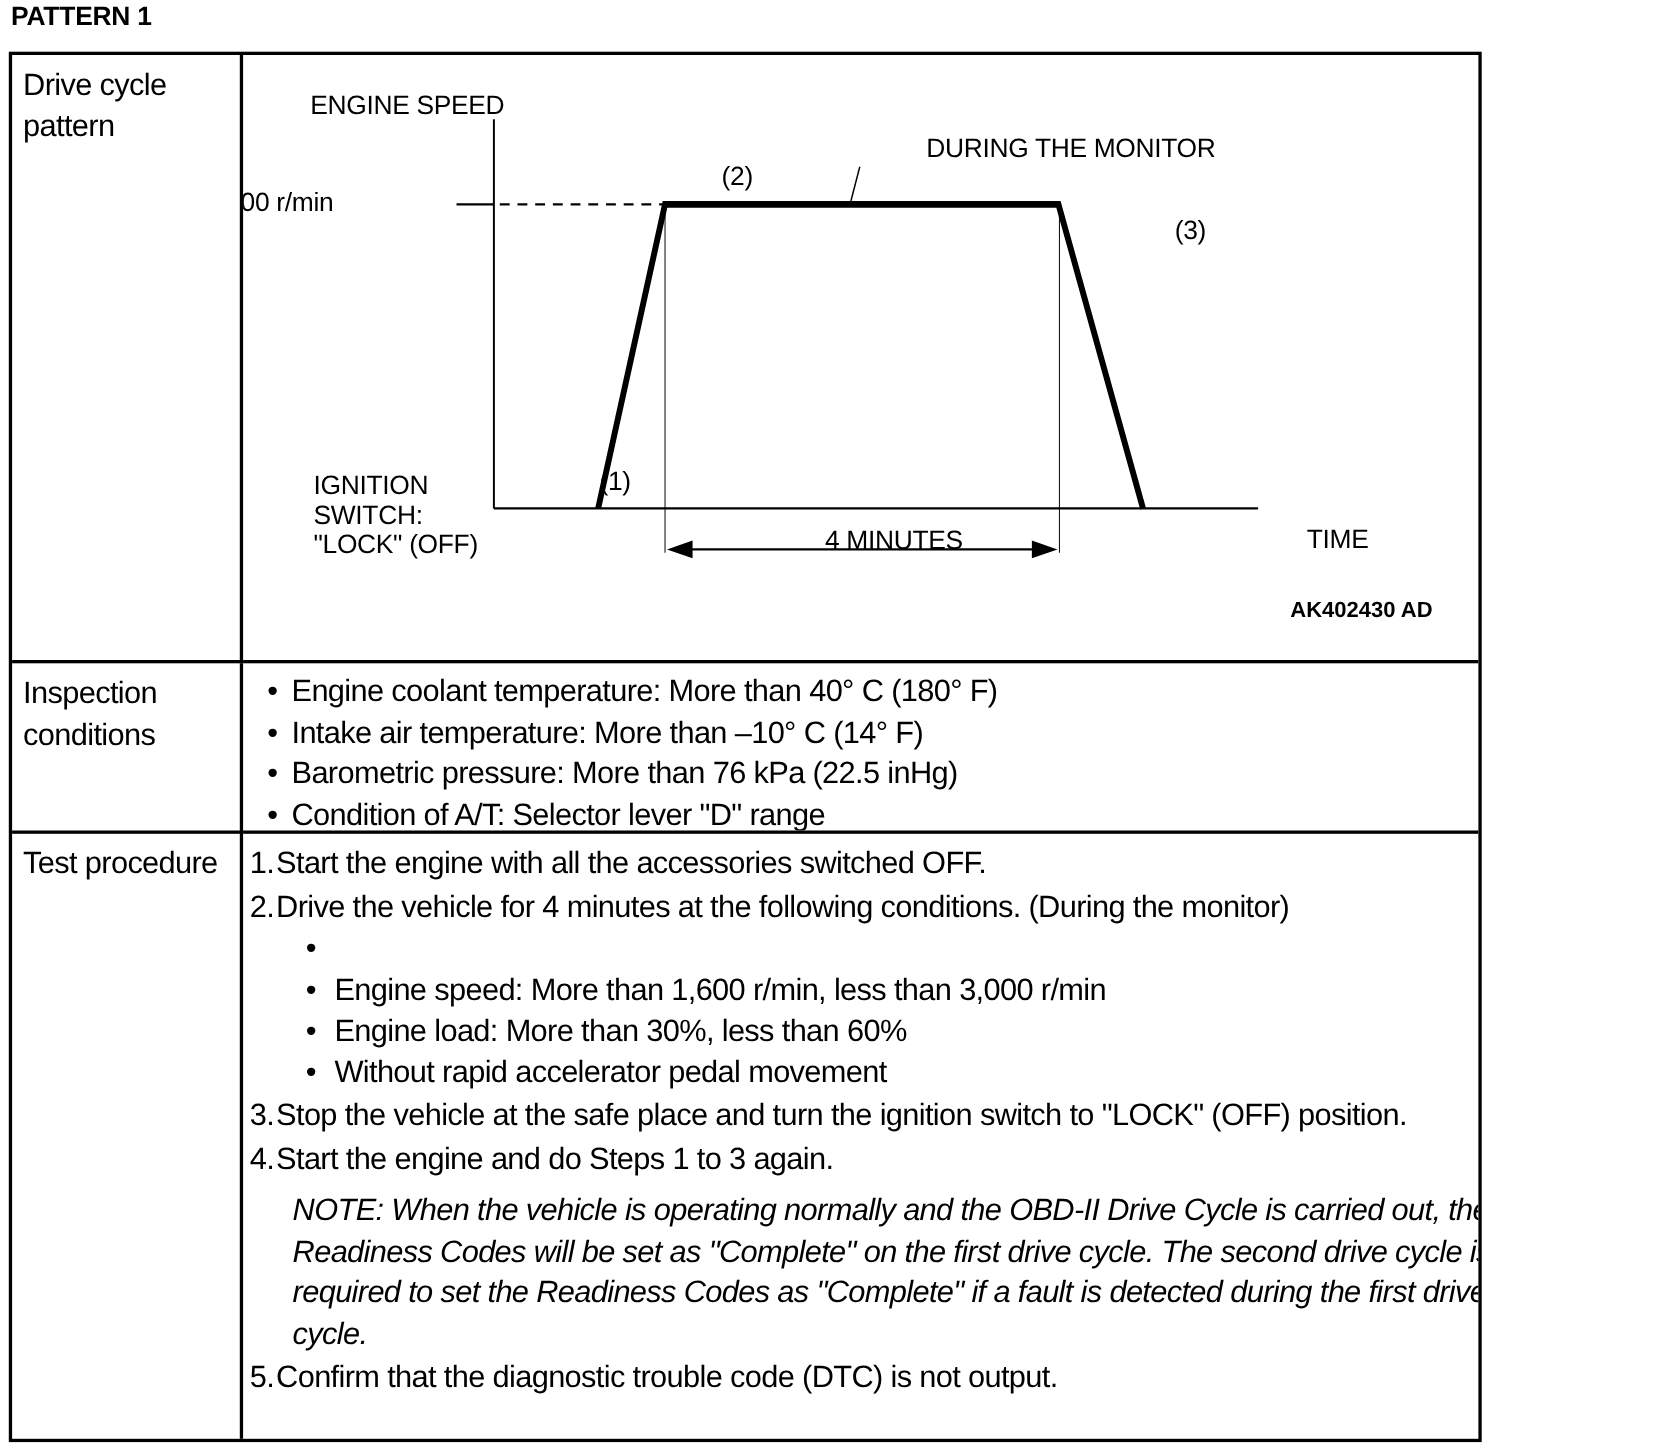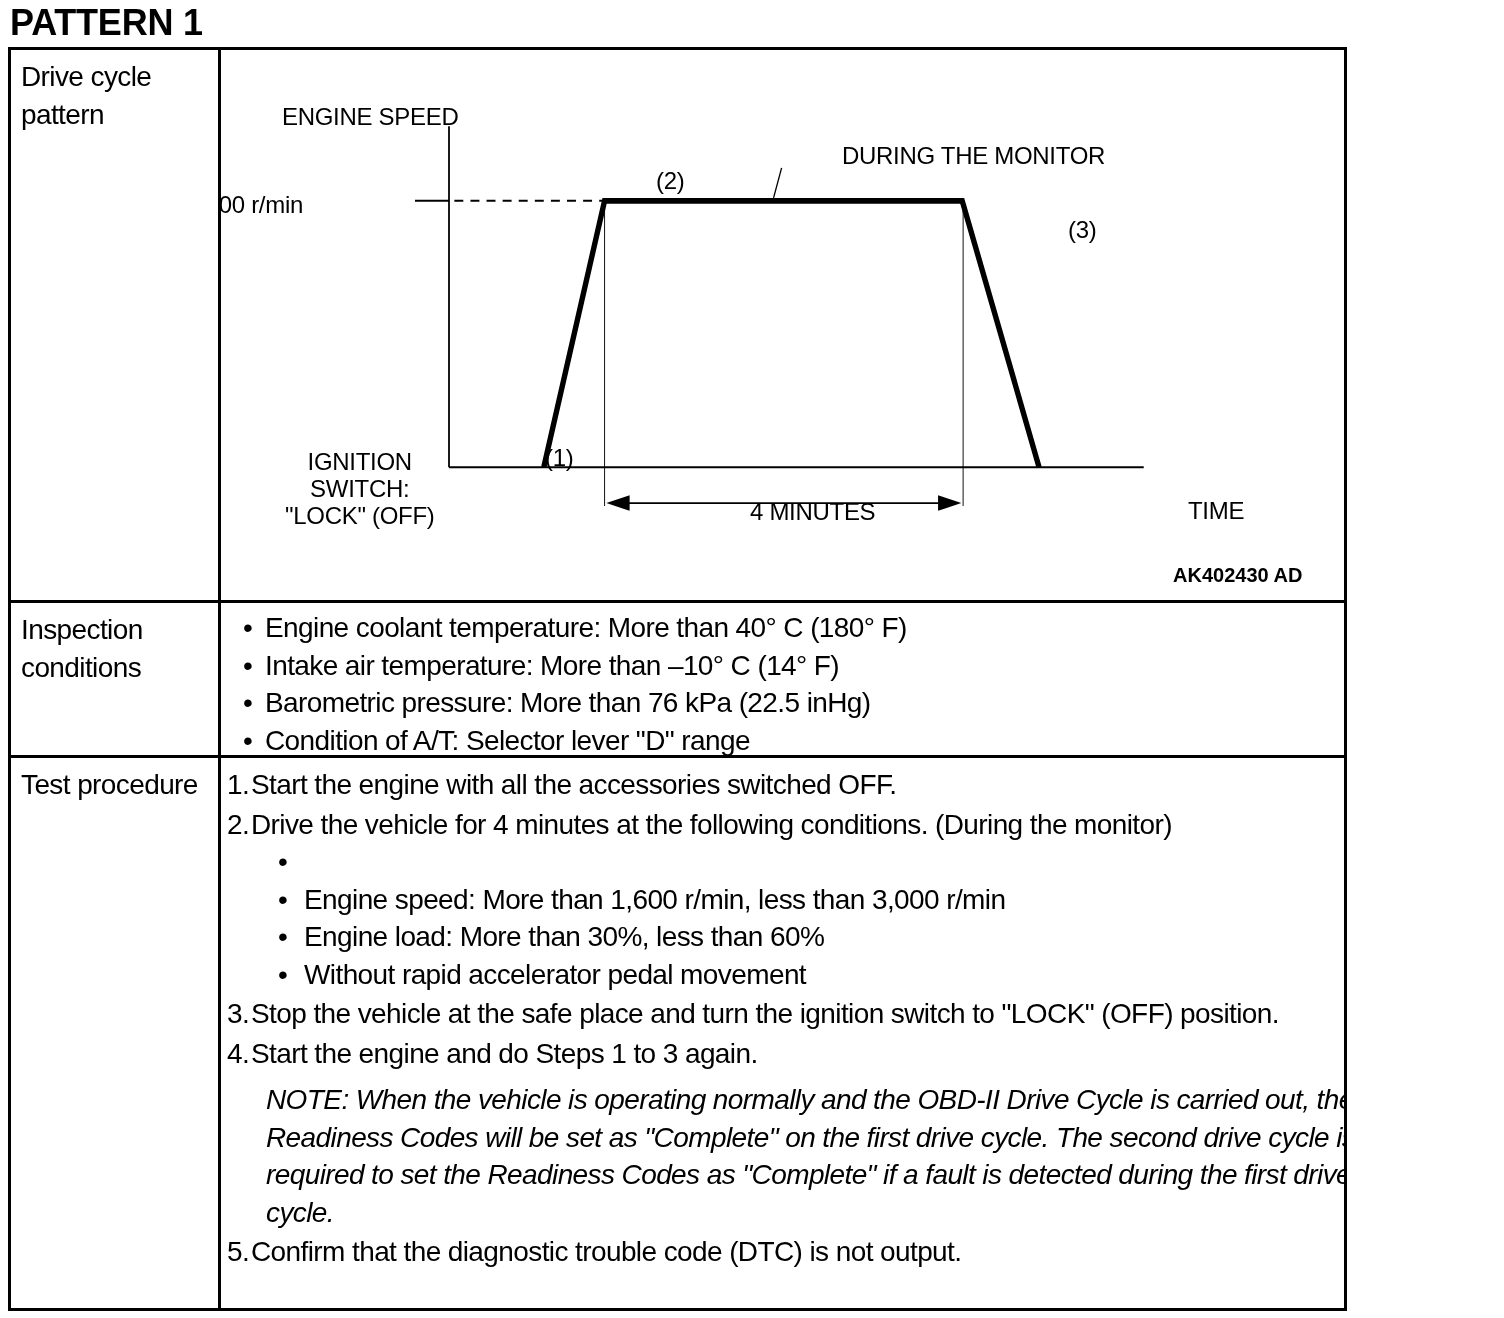--- a/index.html
+++ b/index.html
@@ -5,21 +5,21 @@
   * { margin:0; padding:0; box-sizing:border-box; }
   html,body { background:#fff; }
   body {
     position:relative;
     width:1504px; height:1318px;
     color:#000;
     font-family:"Liberation Sans", sans-serif;
   }
   .title {
     position:absolute; left:10px; top:2px;
-    font-size:36px; font-weight:bold; letter-spacing:-0.2px;
+    font-size:24px; font-weight:bold; letter-spacing:-0.2px;
   }
   .tbl {
     position:absolute; left:8px; top:47px;
     width:1339px; height:1264px;
     border:3px solid #000;
     display:grid;
     grid-template-columns:210px 1fr;
     grid-template-rows:553px 155px 1fr;
   }
   .cell {
@@ -27,33 +27,33 @@
     border-bottom:3px solid #000;
     font-size:28px; letter-spacing:-0.6px; line-height:37.5px;
     overflow:hidden;
   }
   .col2 { border-right:none; }
   .rowlast { border-bottom:none; }
   .label-cell { padding:8px 20px 6px 10px; line-height:38px; }
   .content-cell { padding:6px 10px 6px 6px; }
 
   
-  .diagram-cell { position:relative; padding:16px;margin-top:20px; }
+  .diagram-cell { position:relative; padding:16px; }
   .dsvg { position:absolute; inset:0; width:100%; height:100%; display:block; }
   .dlabel {
     position:absolute; font-size:24px; letter-spacing:-0.3px;
     line-height:27px; white-space:nowrap;
   }
   .rpm-label { right:1041px; top:121px; }
   .engine-speed { left:61px; top:33px; }
   .during-monitor { left:621px; top:72px; }
   .p1 { left:324px; top:374px; }
   .p2 { left:435px; top:97px; }
   .p3 { left:847px; top:146px; }
-  .ignition { left:64px; top:378px;text-align:center; }
+  .ignition { left:64px; top:378px; }
   .ignition span { display:block; }
   .duration { left:529px; top:428px; width:200px; }
   .time { left:967px; top:427px; }
   .figcode { left:952px; top:492px; font-size:20px; font-weight:bold; letter-spacing:0; }
 
   
   .cond { display:flex; margin-left:16px; }
   .cond .b { width:22px; flex:none; }
 
   

